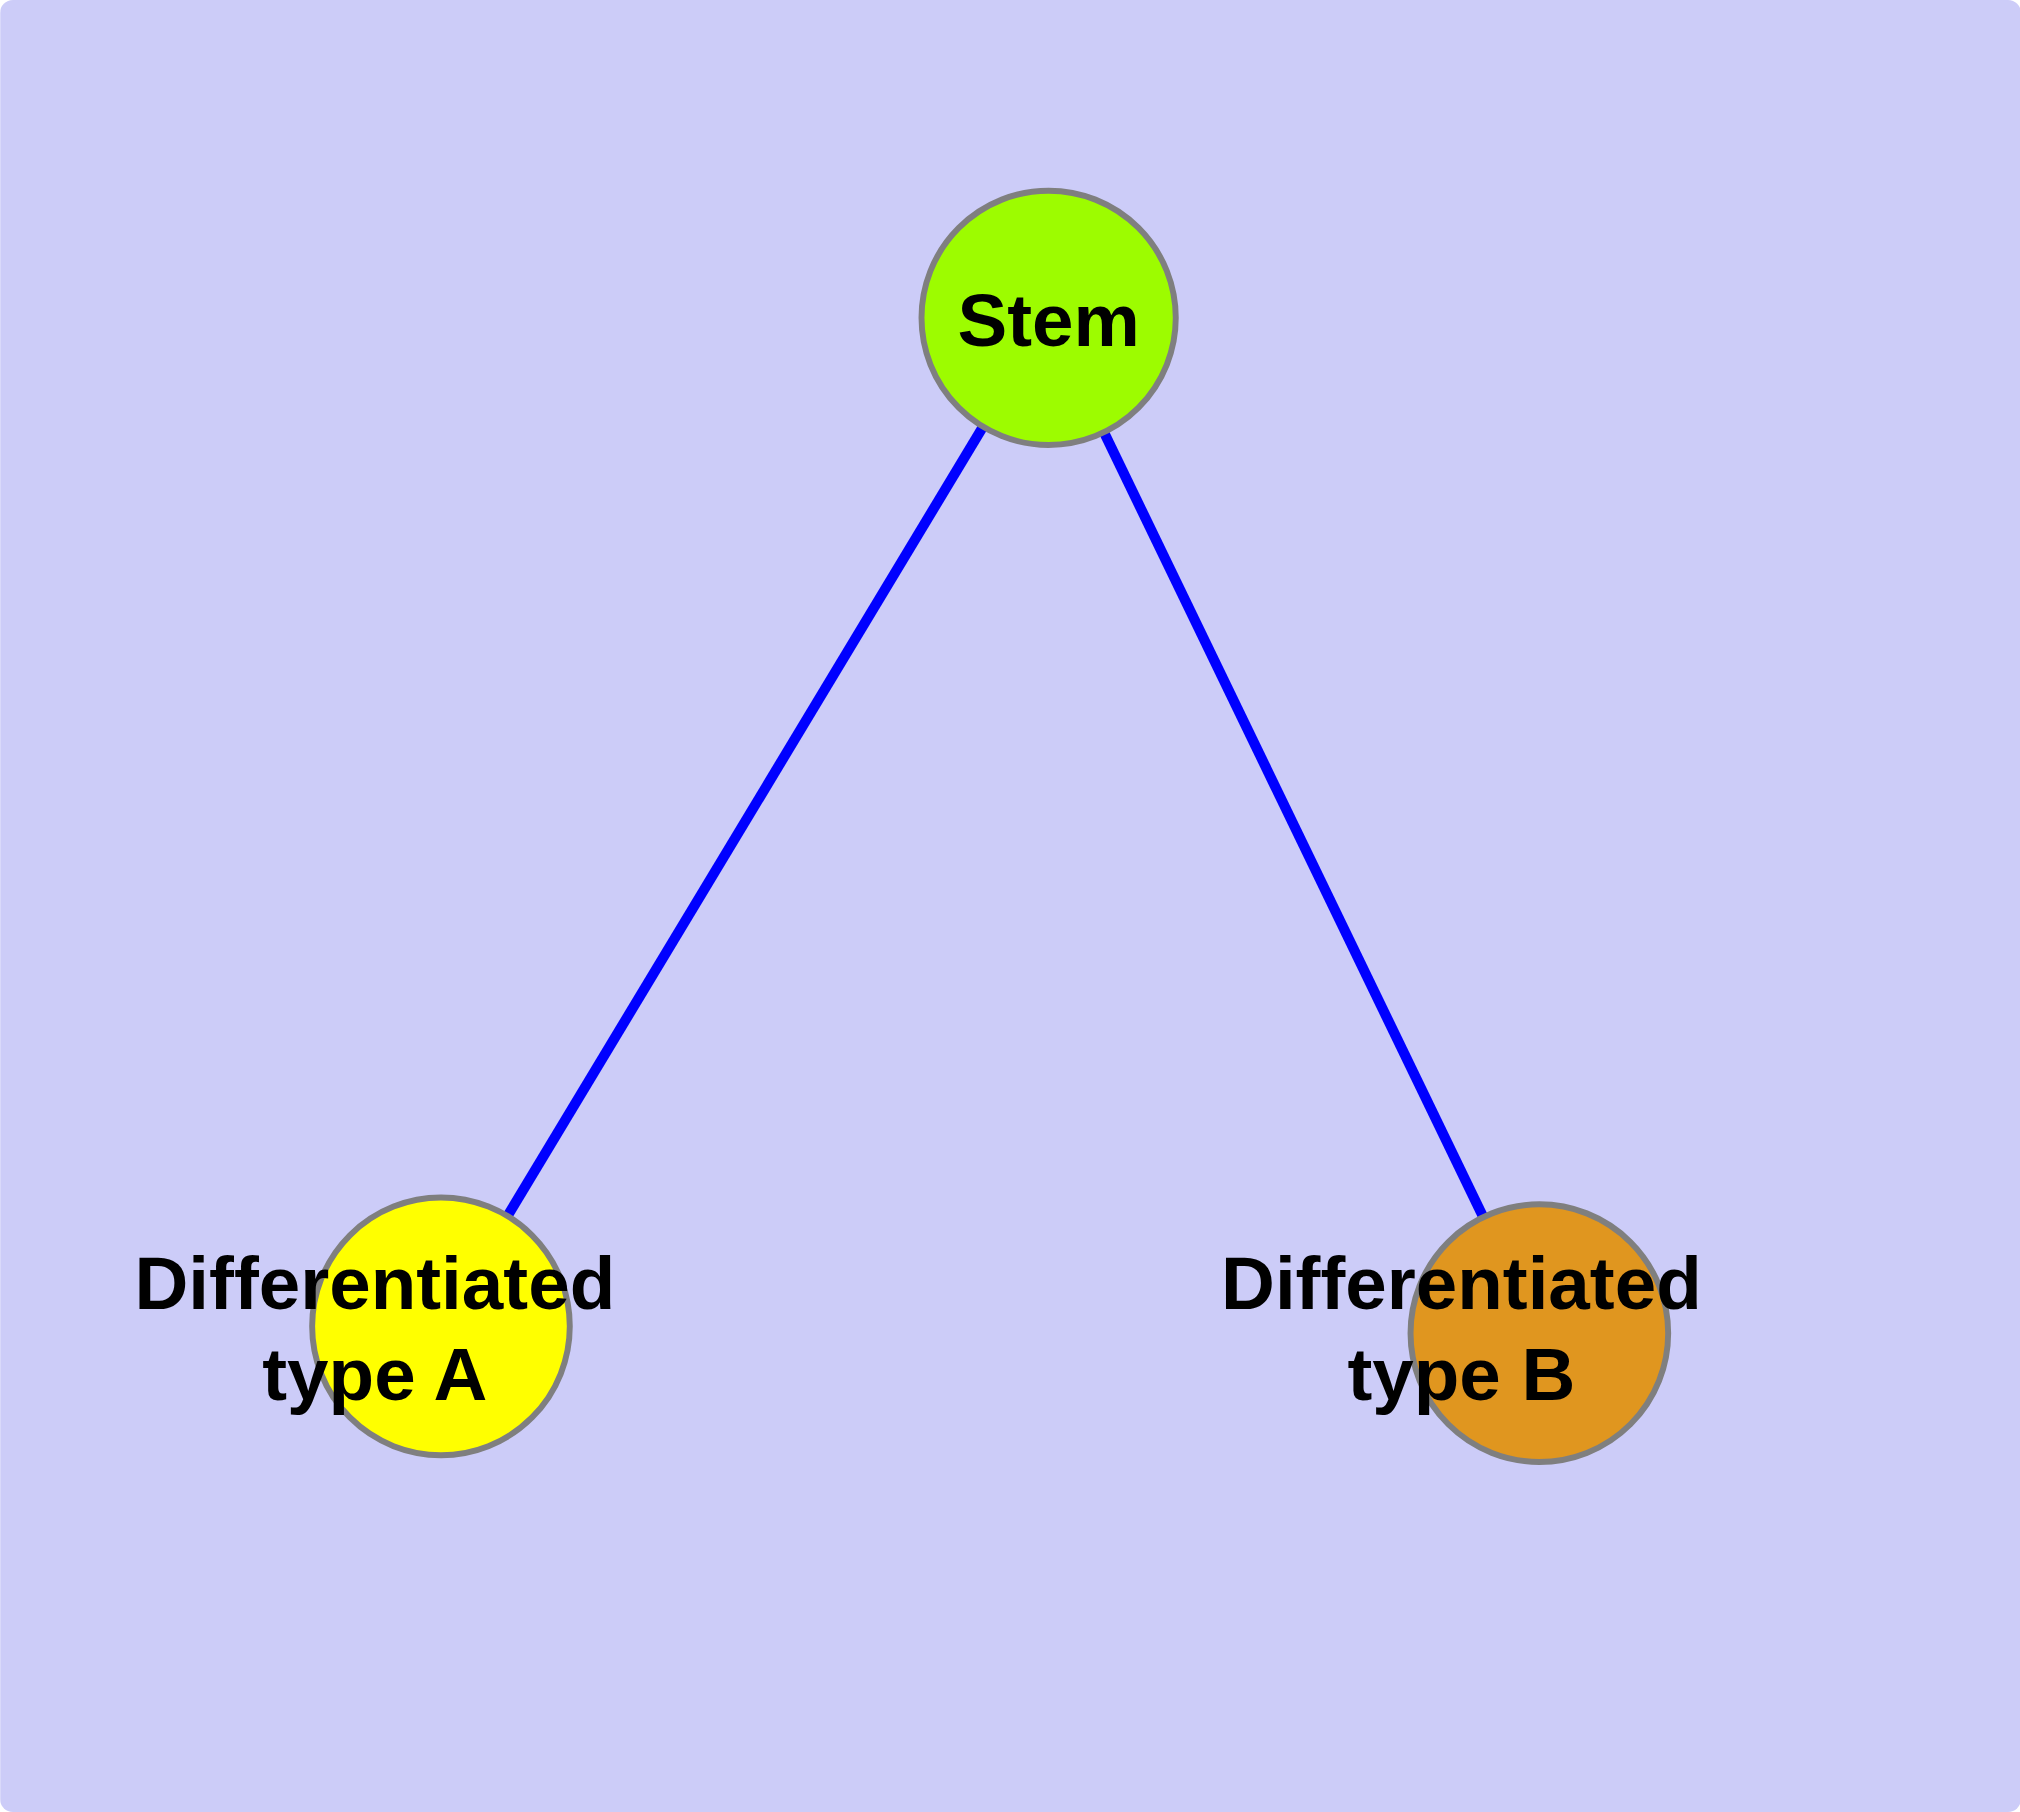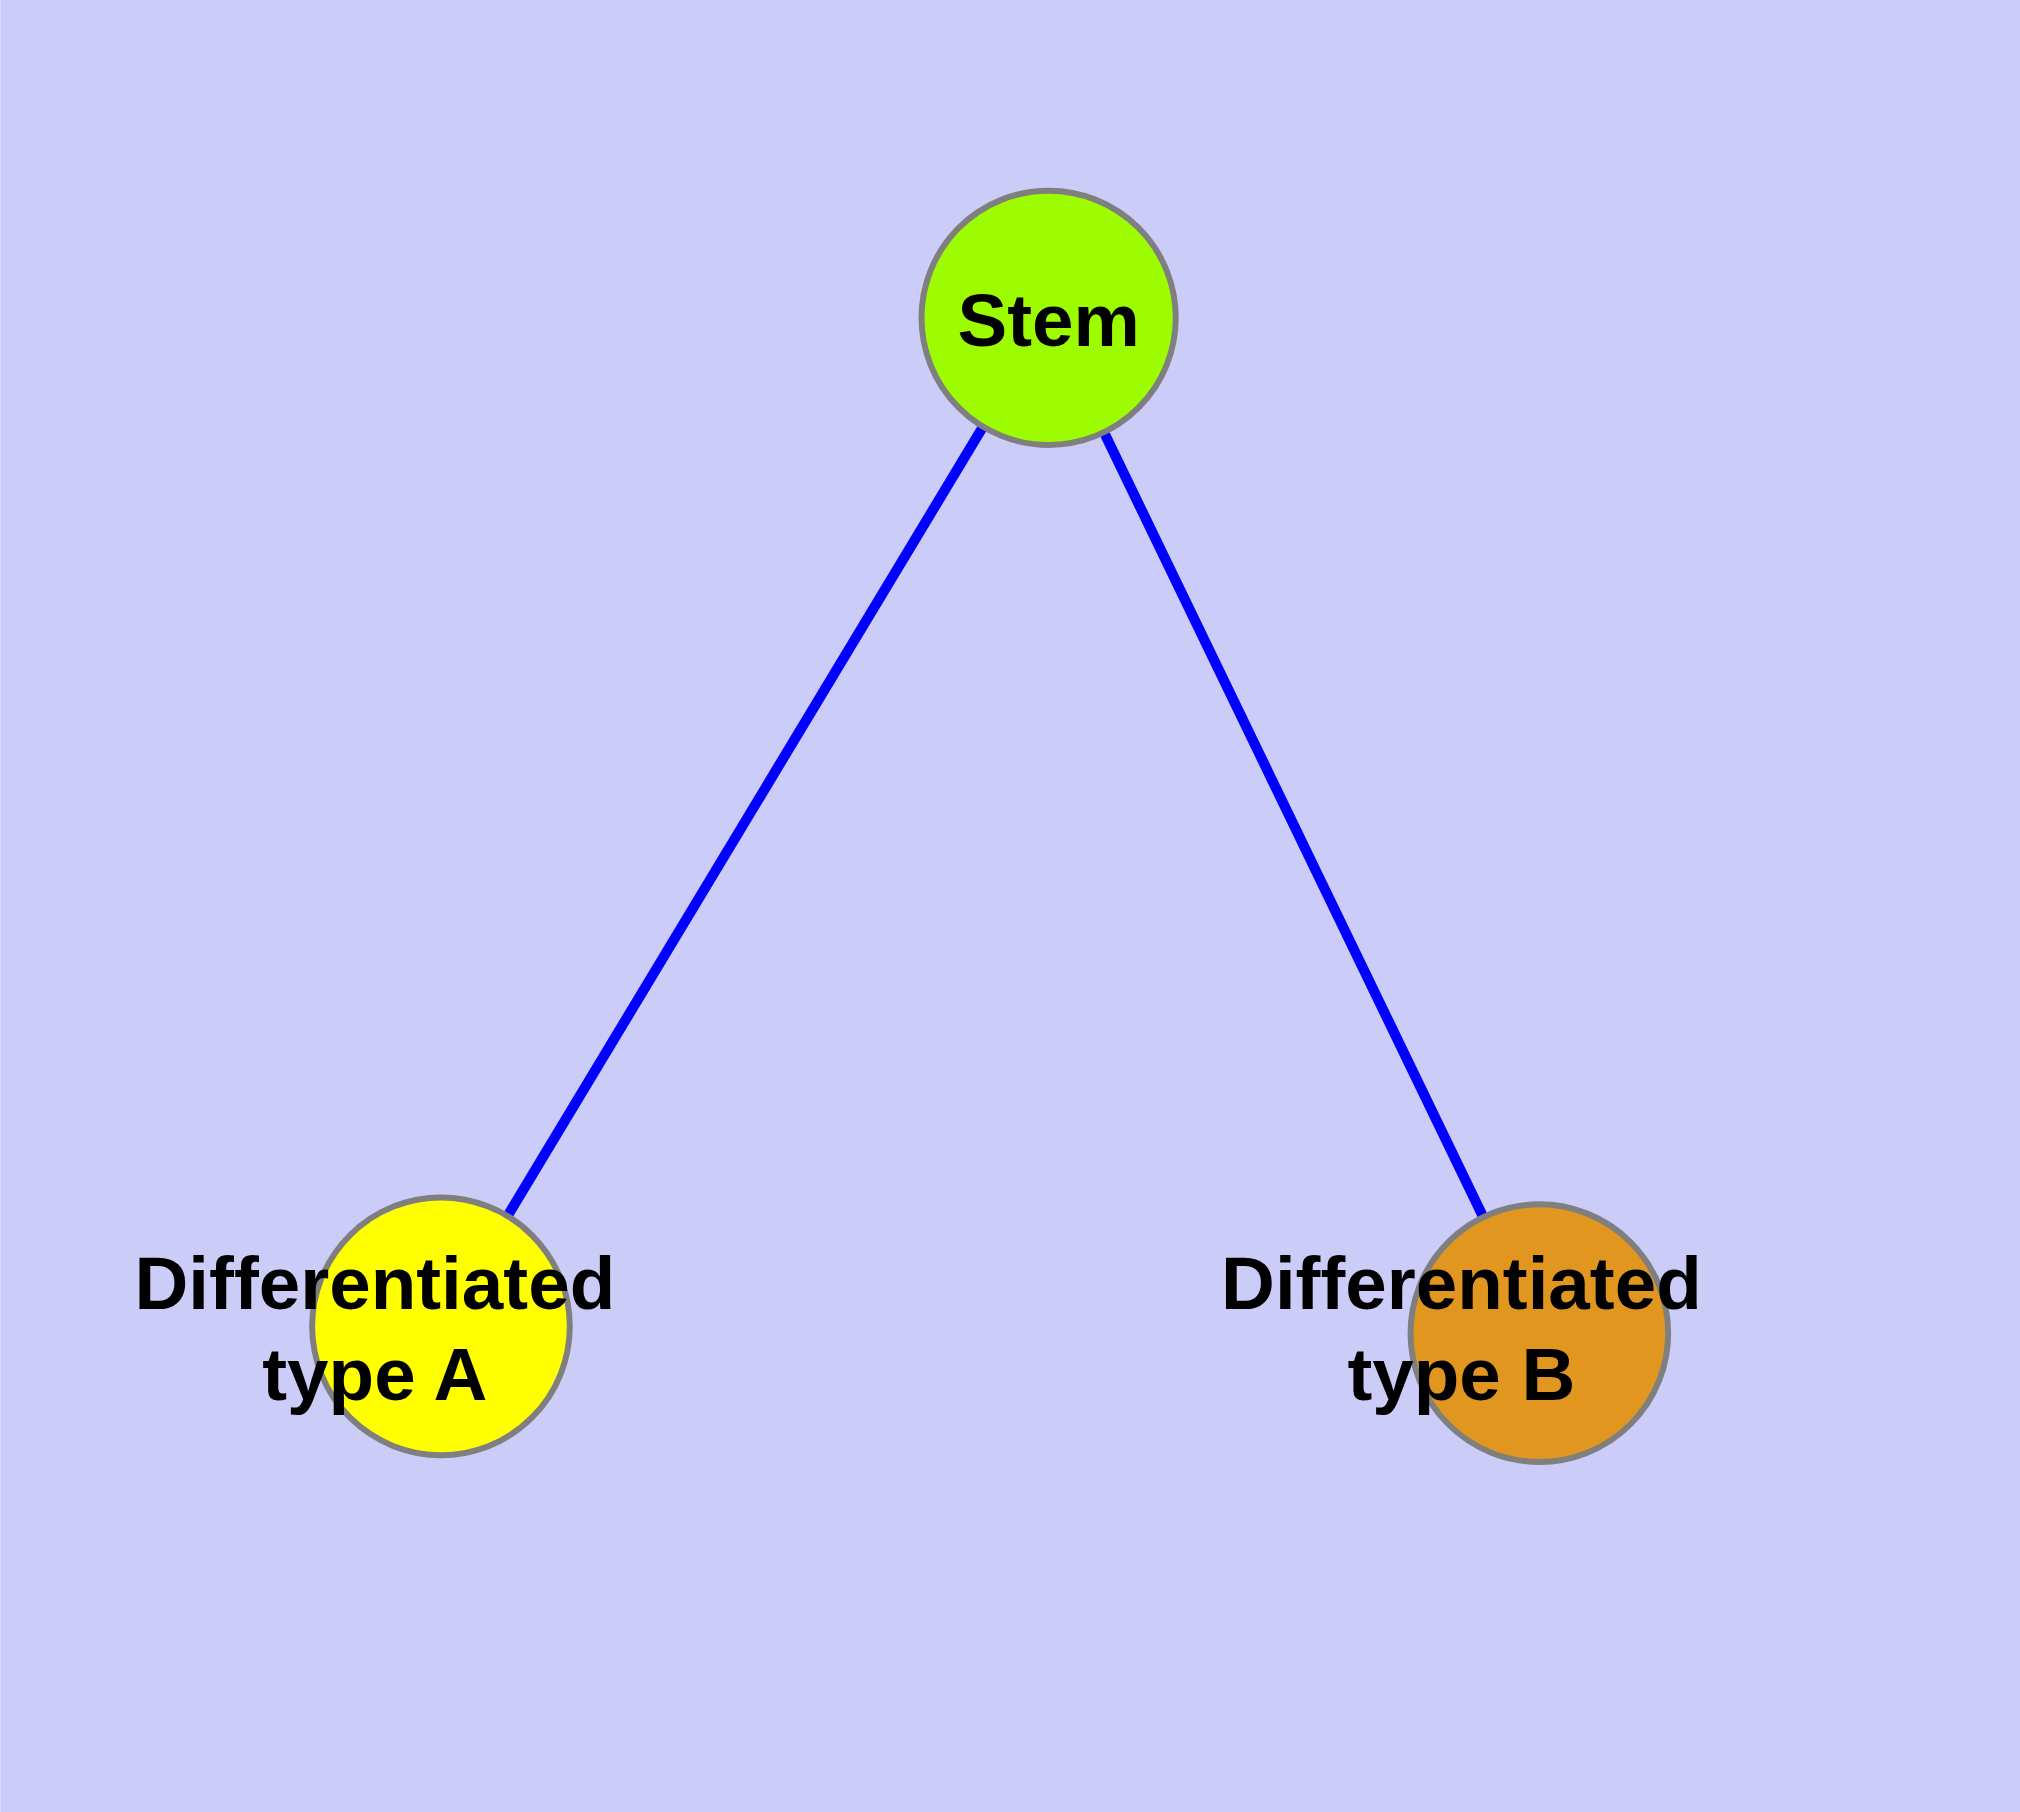--- a/index.html
+++ b/index.html
@@ -6,20 +6,21 @@
     margin: 0;
     padding: 0;
     background: #ffffff;
   }
   #canvas {
     position: relative;
     width: 2021px;
     height: 1812px;
     overflow: hidden;
     font-family: "Liberation Sans", sans-serif;
+    border-radius: 13px;
   }
   #graph-svg {
     position: absolute;
     top: 0;
     left: 0;
     width: 2021px;
     height: 1812px;
     display: block;
   }
   .node-label {

